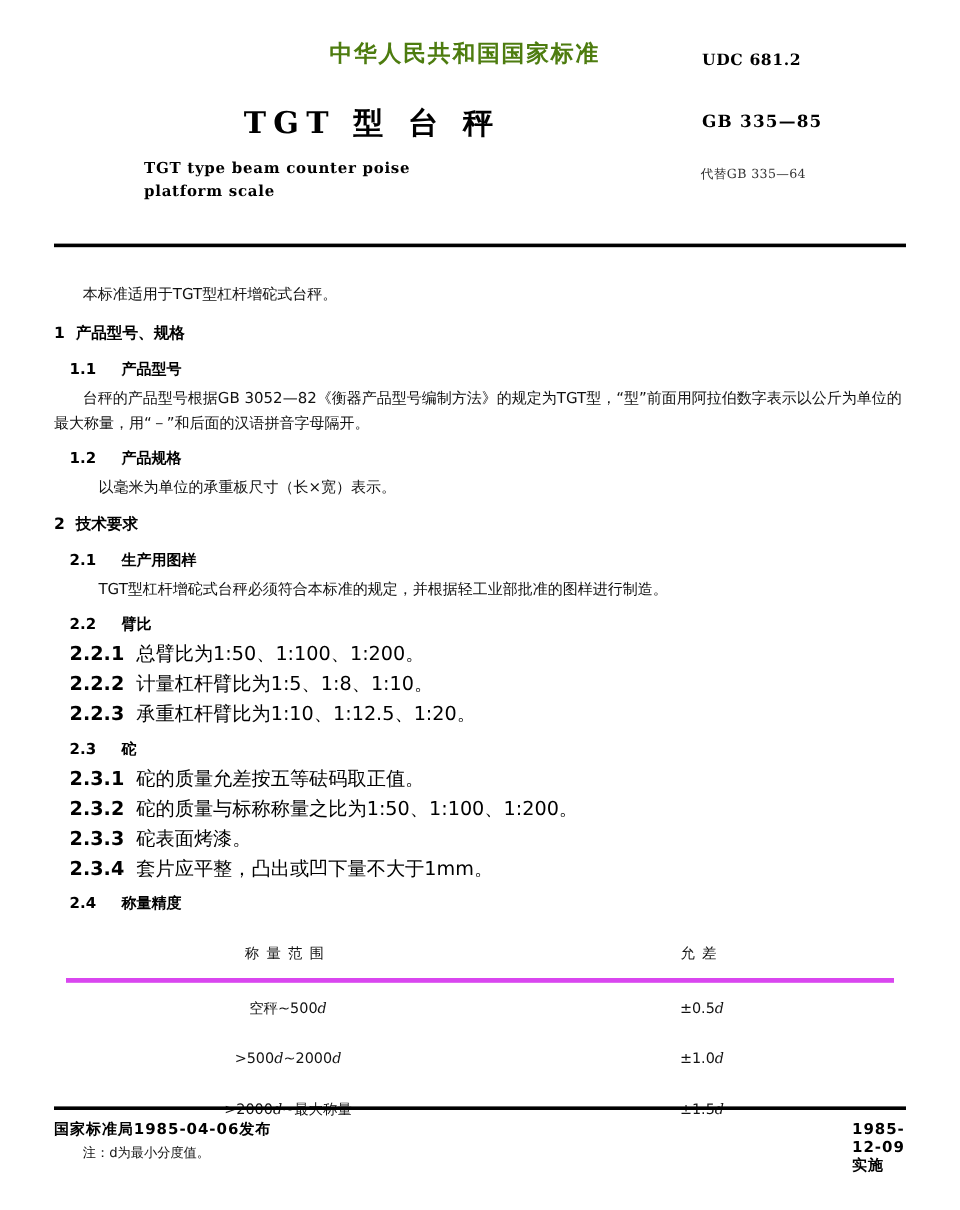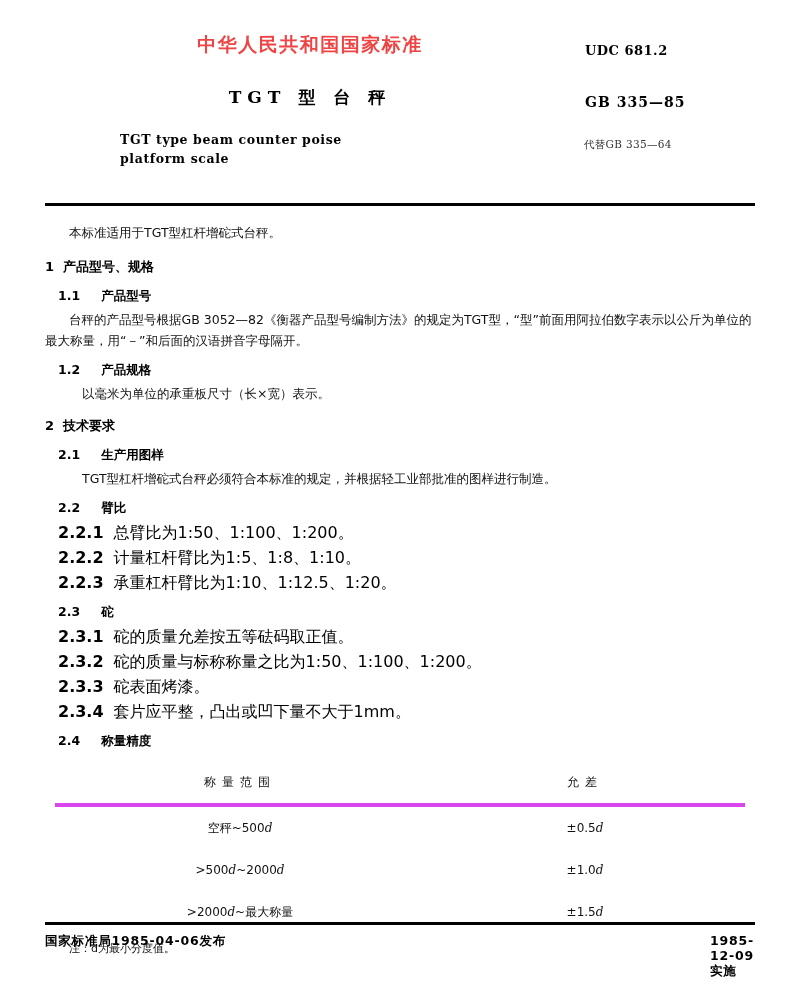--- a/index.html
+++ b/index.html
@@ -28,44 +28,44 @@
     position: absolute;
     left: 0; top: 0;
     width: 800px;
     height: 205px;
   }
   .nat-title {
     position: absolute;
     left: 120px;
     top: 32px;
     width: 380px;
-    text-align: center;
+    text-align: right;
     font-family: "DejaVu Serif", "Liberation Serif", serif;
     font-size: 19px;
     font-weight: bold;
     letter-spacing: 1.5px;
-    color: #ef4444;
+    color: #4d7c0f;
   }
   .udc {
     position: absolute;
     left: 585px;
     top: 43px;
     font-family: "DejaVu Serif", "Liberation Serif", serif;
     font-size: 13px;
     font-weight: bold;
     letter-spacing: 0.5px;
   }
   .main-title {
     position: absolute;
     left: 120px;
     top: 86px;
     width: 380px;
     text-align: center;
     font-family: "DejaVu Serif", "Liberation Serif", serif;
-    font-size: 17px;
+    font-size: 25px;
     font-weight: bold;
     letter-spacing: 6px;
   }
   .std-no {
     position: absolute;
     left: 585px;
     top: 94px;
     font-family: "DejaVu Serif", "Liberation Serif", serif;
     font-size: 14px;
     font-weight: bold;
@@ -110,21 +110,21 @@
   }
   .para {
     font-family: "DejaVu Sans", "Liberation Sans", sans-serif;
     font-size: 12.5px;
     line-height: 21px;
     color: #111;
     margin: 0;
   }
   .indent1 { text-indent: 24px; }
   .lead {
-    margin-top: 6px;
+    margin-top: 18px;
     margin-bottom: 14px;
   }
   .h1 {
     font-size: 13px;
     font-weight: bold;
     margin: 12px 0 6px 0;
     line-height: 20px;
   }
   .h1 .num { margin-right: 9px; }
   .h2 {

